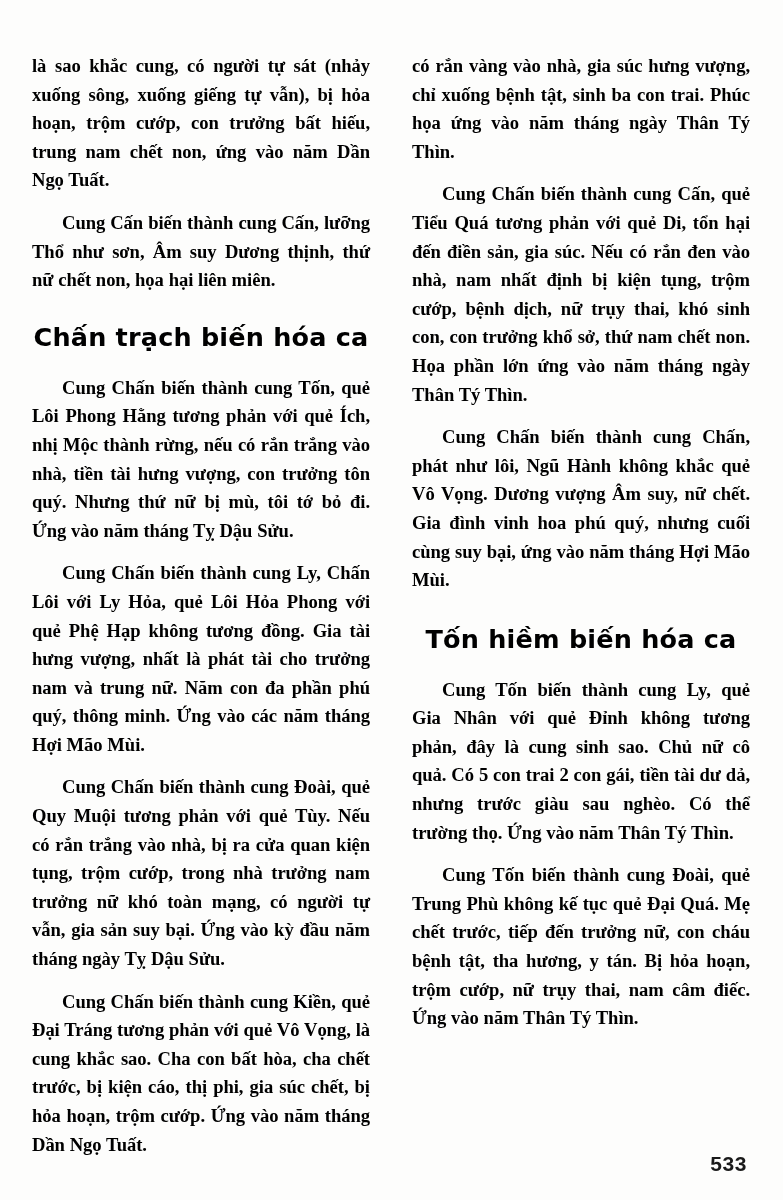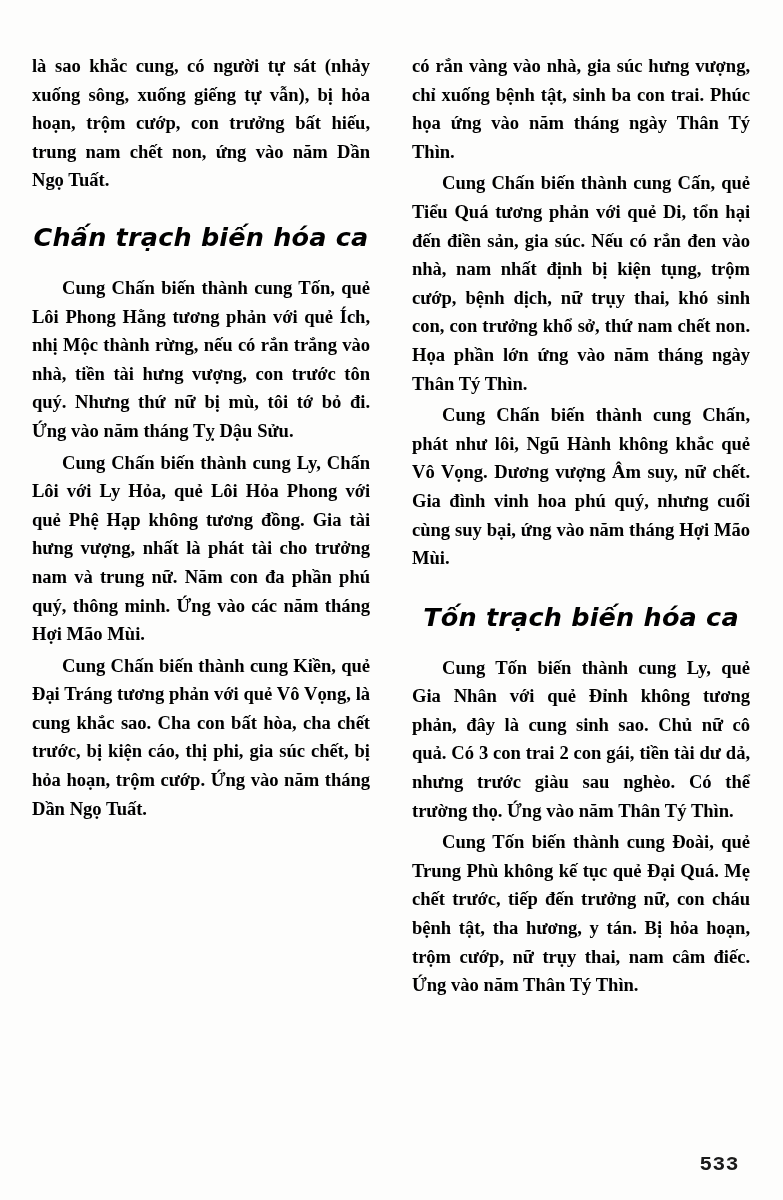--- a/index.html
+++ b/index.html
@@ -64,94 +64,95 @@
   p.para.cont {
     text-indent: 0;
   }
 
   p.para:last-child {
     margin-bottom: 0;
   }
 
   
   p.para + p.para {
-    margin-top: 3px;
+    margin-top: 14px;
   }
 
   h2.section-heading {
     margin: 0;
     padding: 0;
     font-family: "DejaVu Sans", "Liberation Sans", sans-serif;
     font-weight: 700;
     font-size: 25.5px;
     line-height: 30px;
     letter-spacing: 0.2px;
     text-align: center;
     color: #000000;
-    font-style: italic;
   }
 
   .heading-block {
     padding: 26px 0 22px 0;
   }
 
   .heading-block.second {
     padding: 28px 0 22px 0;
   }
 
   .page-number {
     position: absolute;
-    right: 44px;
+    right: 36px;
     bottom: 24px;
-    font-family: Liberation Mono, monospace;
+    font-family: Liberation Sans, sans-serif;
     font-size: 21px;
     font-weight: 600;
     letter-spacing: 0.6px;
     color: #1a1a1a;
   }
 </style>
 </head>
 <body>
 
 <div id="page">
 
   <div class="columns">
 
     <div class="column">
 
       <p class="para cont">là sao khắc cung, có người tự sát (nhảy xuống sông, xuống giếng tự vẫn), bị hỏa hoạn, trộm cướp, con trưởng bất hiếu, trung nam chết non, ứng vào năm Dần Ngọ Tuất.</p>
 
+      <p class="para">Cung Cấn biến thành cung Cấn, lưỡng Thổ như sơn, Âm suy Dương thịnh, thứ nữ chết non, họa hại liên miên.</p>
 
       <div class="heading-block">
         <h2 class="section-heading">Chấn trạch biến hóa ca</h2>
       </div>
 
-      <p class="para">Cung Chấn biến thành cung Tốn, quẻ Lôi Phong Hằng tương phản với quẻ Ích, nhị Mộc thành rừng, nếu có rắn trắng vào nhà, tiền tài hưng vượng, con trước tôn quý. Nhưng thứ nữ bị mù, tôi tớ bỏ đi. Ứng vào năm tháng Tỵ Dậu Sửu.</p>
+      <p class="para">Cung Chấn biến thành cung Tốn, quẻ Lôi Phong Hằng tương phản với quẻ Ích, nhị Mộc thành rừng, nếu có rắn trắng vào nhà, tiền tài hưng vượng, con trưởng tôn quý. Nhưng thứ nữ bị mù, tôi tớ bỏ đi. Ứng vào năm tháng Tỵ Dậu Sửu.</p>
 
       <p class="para">Cung Chấn biến thành cung Ly, Chấn Lôi với Ly Hỏa, quẻ Lôi Hỏa Phong với quẻ Phệ Hạp không tương đồng. Gia tài hưng vượng, nhất là phát tài cho trưởng nam và trung nữ. Năm con đa phần phú quý, thông minh. Ứng vào các năm tháng Hợi Mão Mùi.</p>
 
 
+      <p class="para">Cung Chấn biến thành cung Đoài, quẻ Quy Muội tương phản với quẻ Tùy. Nếu có rắn trắng vào nhà, bị ra cửa quan kiện tụng, trộm cướp, trong nhà trưởng nam trưởng nữ khó toàn mạng, có người tự vẫn, gia sản suy bại. Ứng vào kỳ đầu năm tháng ngày Tỵ Dậu Sửu.</p>
 
       <p class="para">Cung Chấn biến thành cung Kiền, quẻ Đại Tráng tương phản với quẻ Vô Vọng, là cung khắc sao. Cha con bất hòa, cha chết trước, bị kiện cáo, thị phi, gia súc chết, bị hỏa hoạn, trộm cướp. Ứng vào năm tháng Dần Ngọ Tuất.</p>
 
     </div>
 
     <div class="column">
 
       <p class="para cont">có rắn vàng vào nhà, gia súc hưng vượng, chỉ xuống bệnh tật, sinh ba con trai. Phúc họa ứng vào năm tháng ngày Thân Tý Thìn.</p>
 
       <p class="para">Cung Chấn biến thành cung Cấn, quẻ Tiểu Quá tương phản với quẻ Di, tổn hại đến điền sản, gia súc. Nếu có rắn đen vào nhà, nam nhất định bị kiện tụng, trộm cướp, bệnh dịch, nữ trụy thai, khó sinh con, con trưởng khổ sở, thứ nam chết non. Họa phần lớn ứng vào năm tháng ngày Thân Tý Thìn.</p>
 
       <p class="para">Cung Chấn biến thành cung Chấn, phát như lôi, Ngũ Hành không khắc quẻ Vô Vọng. Dương vượng Âm suy, nữ chết. Gia đình vinh hoa phú quý, nhưng cuối cùng suy bại, ứng vào năm tháng Hợi Mão Mùi.</p>
 
       <div class="heading-block second">
-        <h2 class="section-heading">Tốn trạch biến hóa ca</h2>
+        <h2 class="section-heading">Tốn hiềm biến hóa ca</h2>
       </div>
 
-      <p class="para">Cung Tốn biến thành cung Ly, quẻ Gia Nhân với quẻ Đỉnh không tương phản, đây là cung sinh sao. Chủ nữ cô quả. Có 3 con trai 2 con gái, tiền tài dư dả, nhưng trước giàu sau nghèo. Có thể trường thọ. Ứng vào năm Thân Tý Thìn.</p>
+      <p class="para">Cung Tốn biến thành cung Ly, quẻ Gia Nhân với quẻ Đỉnh không tương phản, đây là cung sinh sao. Chủ nữ cô quả. Có 5 con trai 2 con gái, tiền tài dư dả, nhưng trước giàu sau nghèo. Có thể trường thọ. Ứng vào năm Thân Tý Thìn.</p>
 
 
       <p class="para">Cung Tốn biến thành cung Đoài, quẻ Trung Phù không kế tục quẻ Đại Quá. Mẹ chết trước, tiếp đến trưởng nữ, con cháu bệnh tật, tha hương, y tán. Bị hỏa hoạn, trộm cướp, nữ trụy thai, nam câm điếc. Ứng vào năm Thân Tý Thìn.</p>
 
     </div>
 
   </div>
 
   <div class="page-number">533</div>
 

